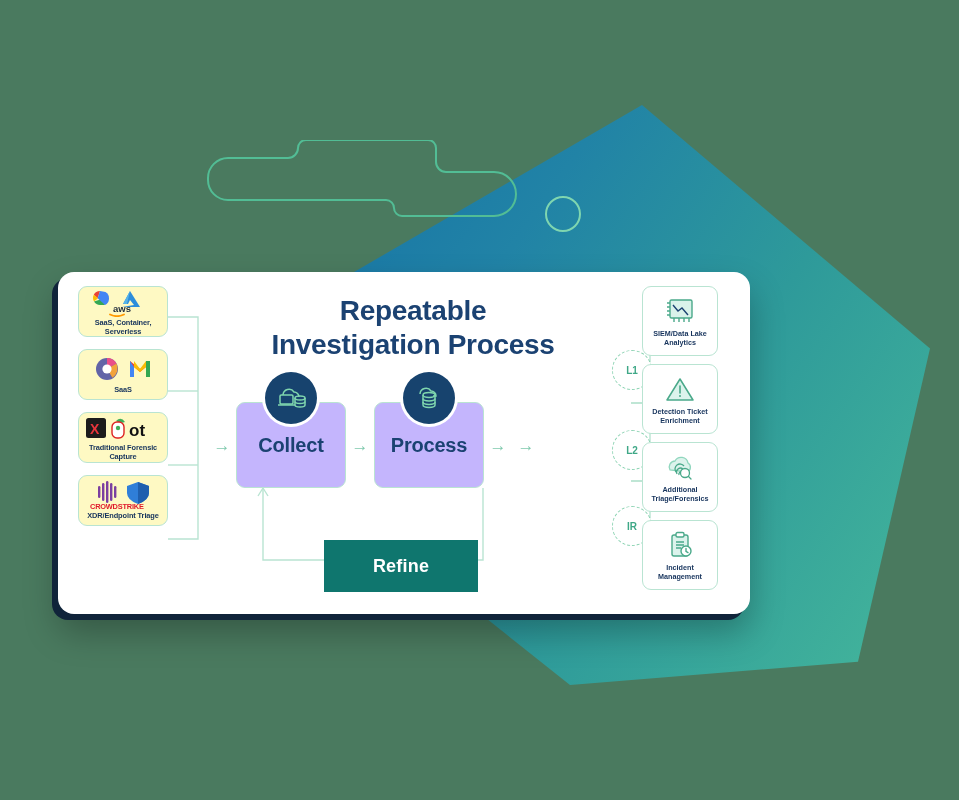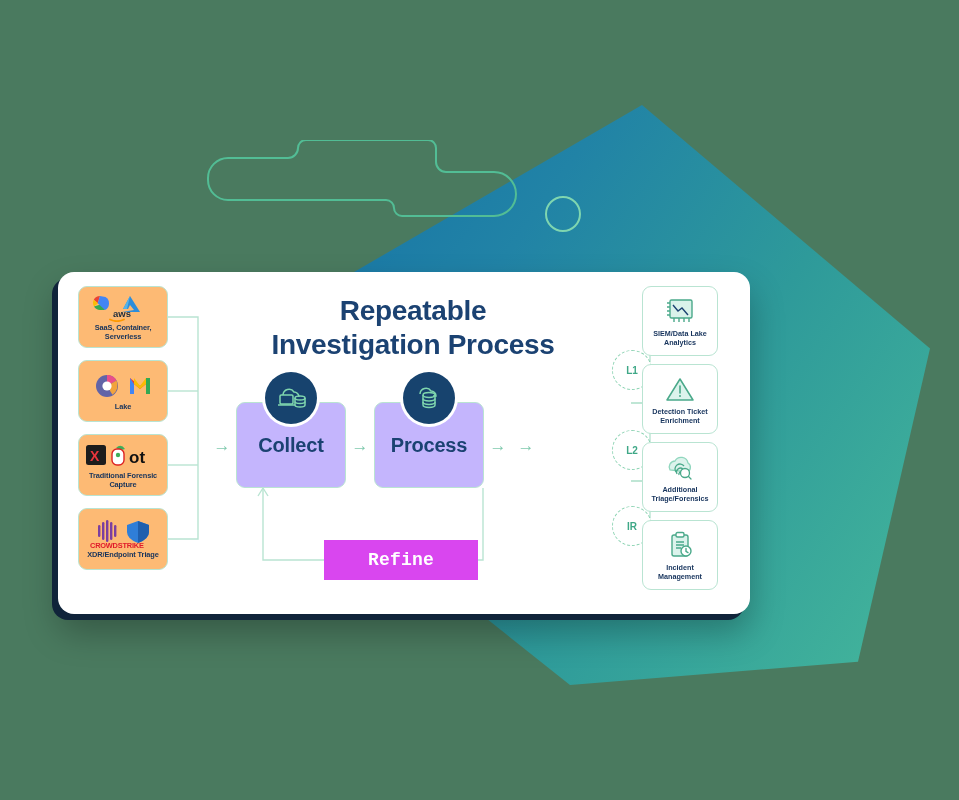--- a/index.html
+++ b/index.html
@@ -27,22 +27,22 @@
   
   .card{
     position:absolute;left:58px;top:272px;width:692px;height:342px;
     background:#ffffff;border-radius:16px;
     box-shadow:-6px 6px 0 0 #10243a, 0 18px 34px rgba(0,0,0,.28);
   }
 
   
   .src-col{position:absolute;left:20px;top:14px;width:90px;}
   .src-card{
-    box-sizing:border-box;width:90px;height:62px;margin-bottom:12px;
-    border:1.4px solid #b9e4d2;border-radius:9px;background:#fdba74;
+    box-sizing:border-box;width:90px;height:51px;margin-bottom:12px;
+    border:1.4px solid #b9e4d2;border-radius:9px;background:#fef9c3;
     display:flex;flex-direction:column;align-items:center;justify-content:center;
     padding:4px 3px;
   }
   .src-logos{height:30px;display:flex;align-items:center;justify-content:center;gap:4px;}
   .src-label{
     font-size:7.4px;font-weight:bold;color:#16335c;text-align:center;
     line-height:1.18;margin-top:2px;letter-spacing:-.1px;
   }
 
   
@@ -64,22 +64,22 @@
     width:52px;height:52px;border-radius:50%;background:#17436e;
     display:flex;align-items:center;justify-content:center;
     box-shadow:0 0 0 3px #fff;
   }
   .arrow{
     width:28px;display:flex;align-items:center;justify-content:center;
     color:#7fc9ad;font-size:17px;line-height:1;
   }
 
   .refine{
-    position:absolute;left:266px;top:268px;width:154px;height:40px;
-    background:#d946ef;display:flex;align-items:center;justify-content:center;font-family:Liberation Mono, monospace;
+    position:absolute;left:266px;top:268px;width:154px;height:52px;
+    background:#0f766e;display:flex;align-items:center;justify-content:center;
   }
   .refine span{color:#fff;font-size:18px;font-weight:bold;letter-spacing:.2px;}
 
   
   .out-col{position:absolute;left:584px;top:14px;width:76px;}
   .out-card{
     box-sizing:border-box;width:76px;height:70px;margin-bottom:8px;
     border:1.4px solid #b9e4d2;border-radius:9px;background:#fff;
     display:flex;flex-direction:column;align-items:center;justify-content:center;
     padding:3px;
@@ -177,21 +177,21 @@
               <circle cx="15" cy="14" r="4.6" fill="#ffffff"></circle>
             </g>
             <g>
               <path d="M38 6 v16 h4 V12 l6 5 6 -5 v10 h4 V6 l-10 8z" fill="#ea4335"></path>
               <path d="M38 6 v16 h4 V12z" fill="#4285f4"></path>
               <path d="M54 6 v16 h4 V6z" fill="#34a853"></path>
               <path d="M42 12 l6 5 6 -5 V6 l-6 8 -6 -8z" fill="#fbbc04"></path>
             </g>
           </svg>
         </div>
-        <div class="src-label">Lake</div>
+        <div class="src-label">SaaS</div>
       </div>
 
       <div class="src-card">
         <div class="src-logos">
           <svg width="76" height="28" viewBox="0 0 76 28">
             <g>
               <rect x="1" y="4" width="20" height="20" rx="2.5" fill="#1c1c1c"></rect>
               <text x="5" y="20" font-family="Liberation Sans, sans-serif" font-size="14" font-weight="bold" fill="#e8353c">X</text>
             </g>
             <g>

